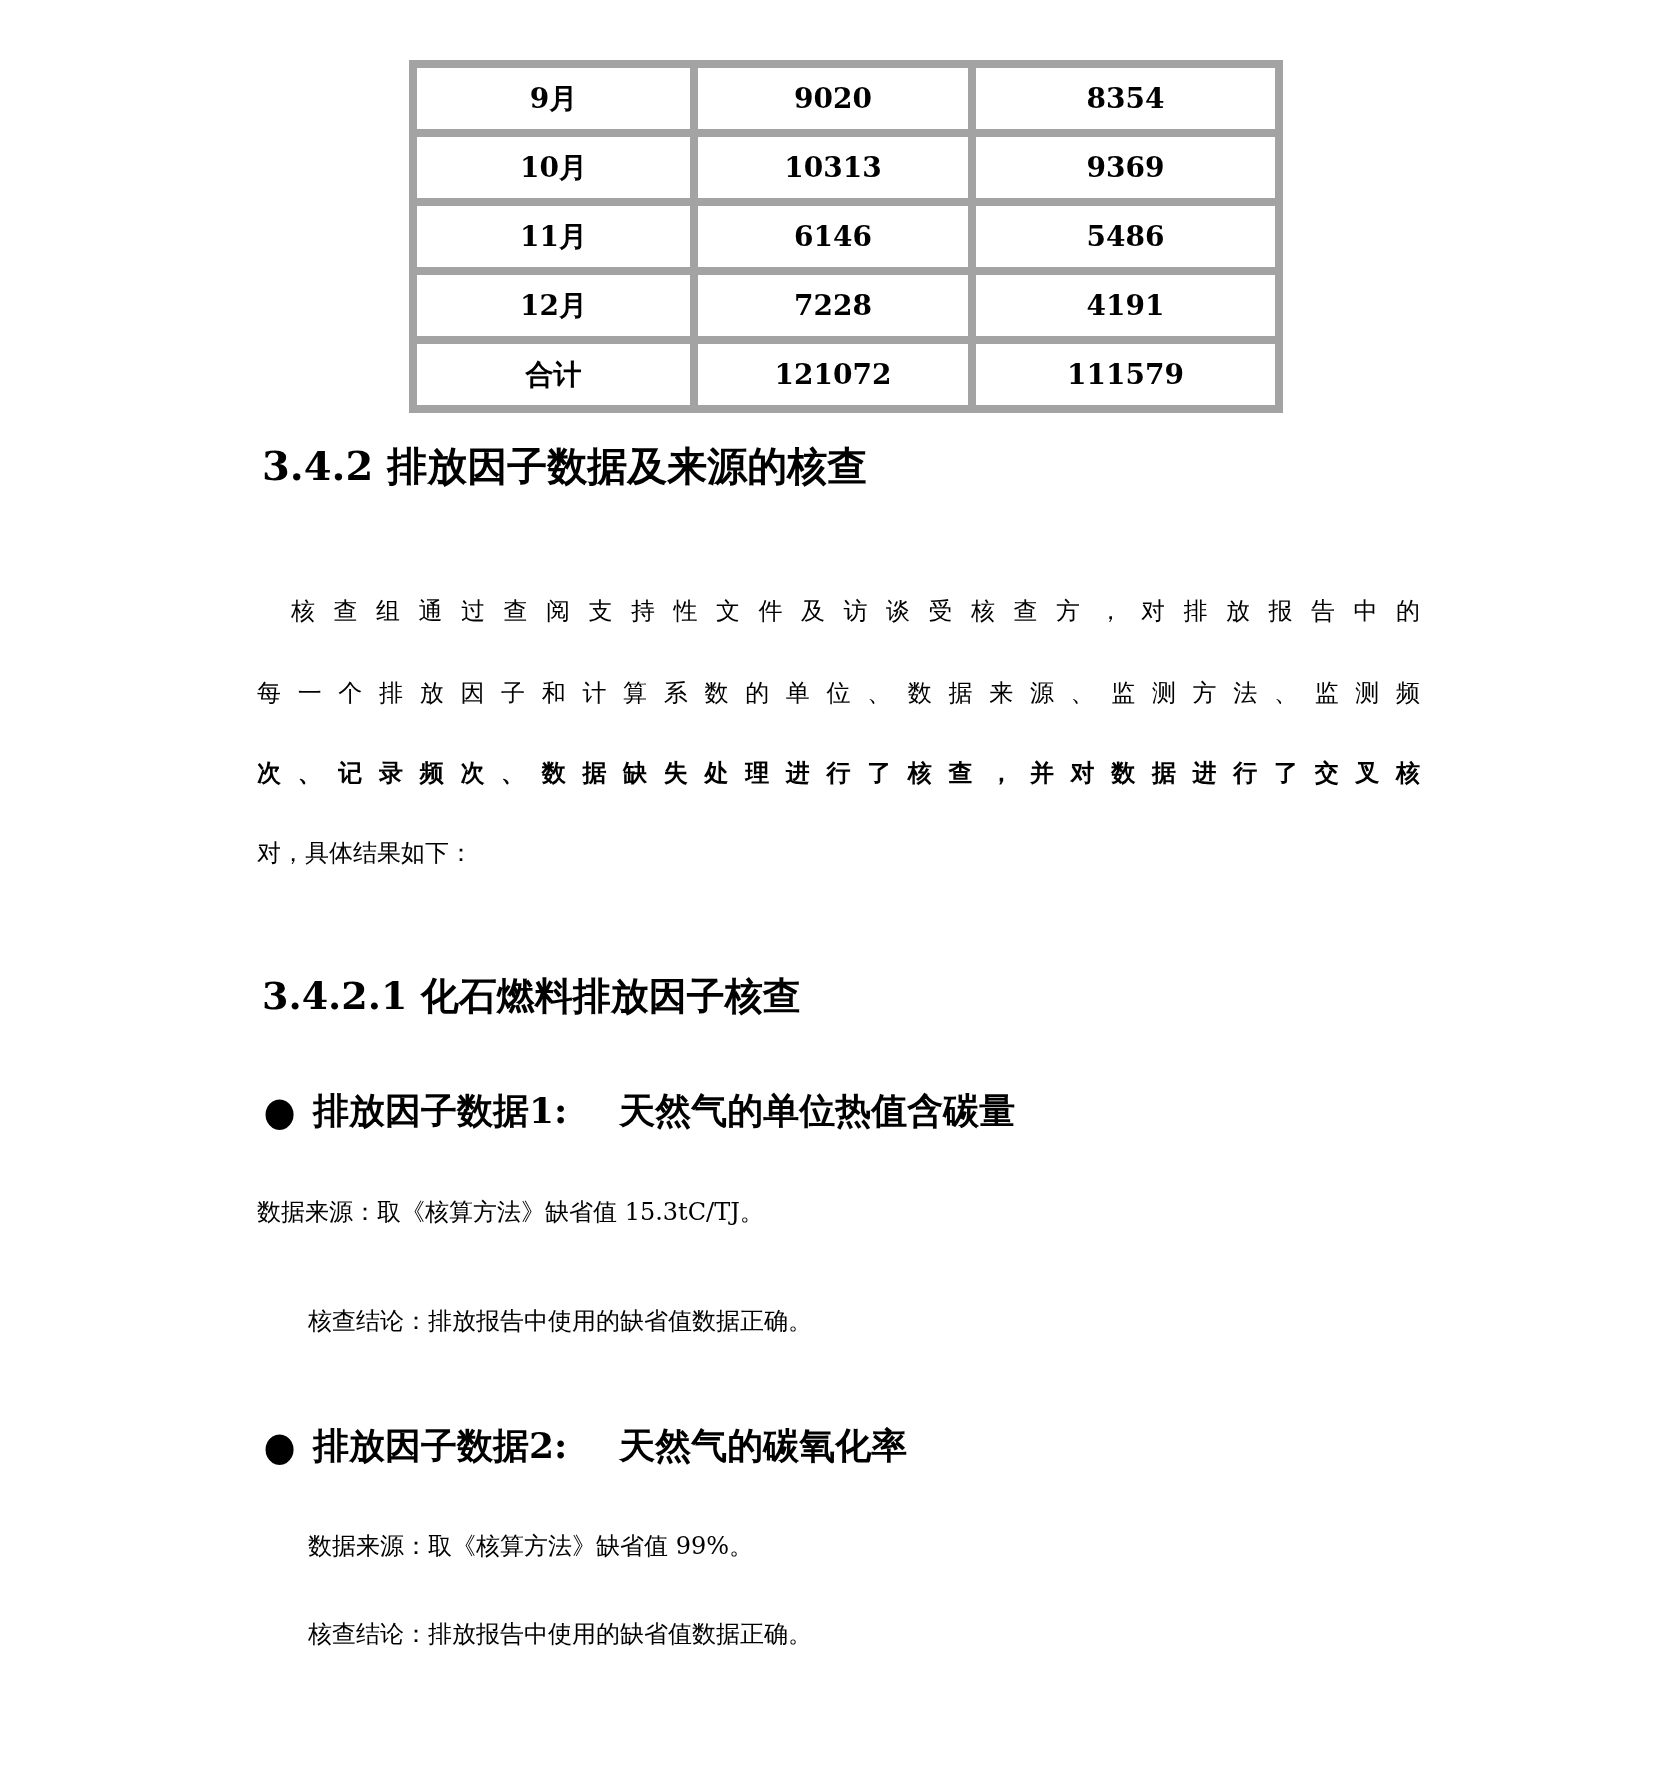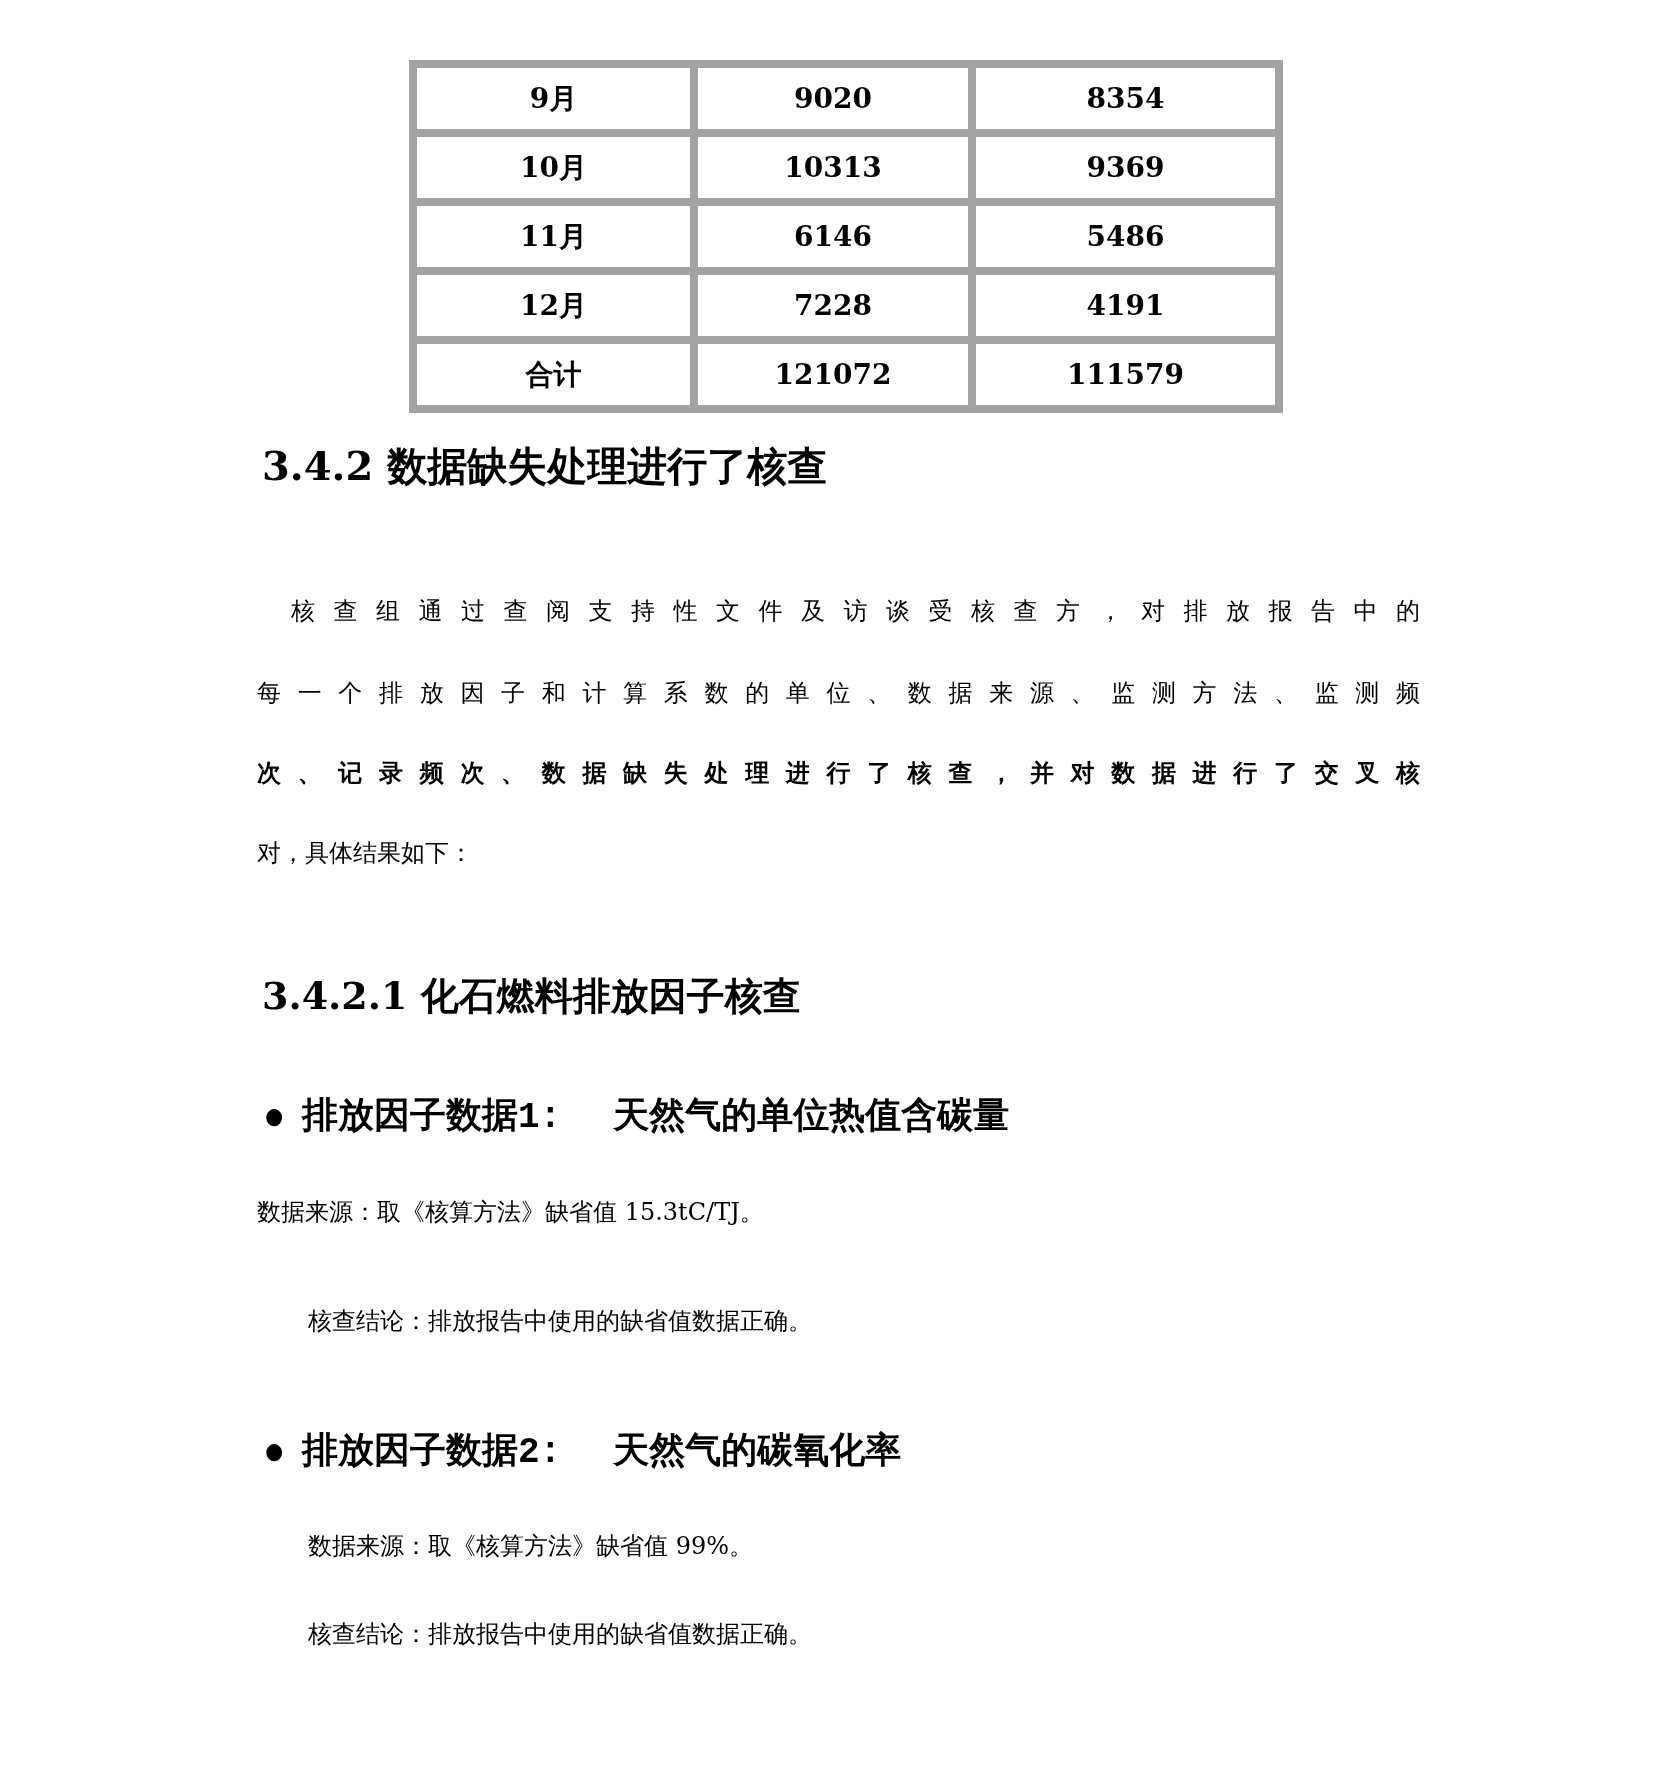--- a/index.html
+++ b/index.html
@@ -60,22 +60,21 @@
   }
   .just {
     text-align: justify;
     text-align-last: justify;
     white-space: normal;
     word-break: break-all;
   }
   .bullet-line {
     font-size: 36px;
     font-weight: bold;
-    line-height: 56px;
-    font-family: Liberation Mono, monospace;
+    line-height: 41px;
   }
   .bullet-marker {
     display: inline-block;
     font-size: 40px;
     margin-right: 16px;
     transform: scaleX(0.92);
     vertical-align: -2px;
   }
   .factor-name { margin-left: 52px; }
 </style>
@@ -112,21 +111,21 @@
         <td>4191</td>
       </tr>
       <tr>
         <td>合计</td>
         <td>121072</td>
         <td>111579</td>
       </tr>
     </tbody>
   </table>
 
-  <div class="abs h1" style="left:262px; top:440px;">3.4.2 数据缺失处理进行了核查</div>
+  <div class="abs h1" style="left:262px; top:440px;">3.4.2 排放因子数据及来源的核查</div>
 
   <div class="abs body-line just" style="left:291px; top:583px; width:1129px;">核查组通过查阅支持性文件及访谈受核查方，对排放报告中的</div>
   <div class="abs body-line just" style="left:257px; top:665px; width:1163px;">每一个排放因子和计算系数的单位、数据来源、监测方法、监测频</div>
   <div class="abs body-line just" style="left:257px; top:745px; width:1163px;font-weight:bold;">次、记录频次、数据缺失处理进行了核查，并对数据进行了交叉核</div>
   <div class="abs body-line" style="left:257px; top:825px;">对，具体结果如下：</div>
 
   <div class="abs h2" style="left:262px; top:970px;">3.4.2.1 化石燃料排放因子核查</div>
 
   <div class="abs bullet-line" style="left:262px; top:1090px;">
     <span class="bullet-marker">●</span><span>排放因子数据1:</span><span class="factor-name">天然气的单位热值含碳量</span>

